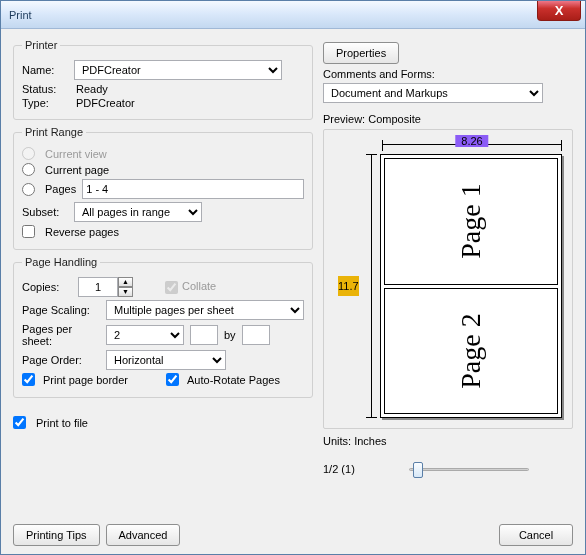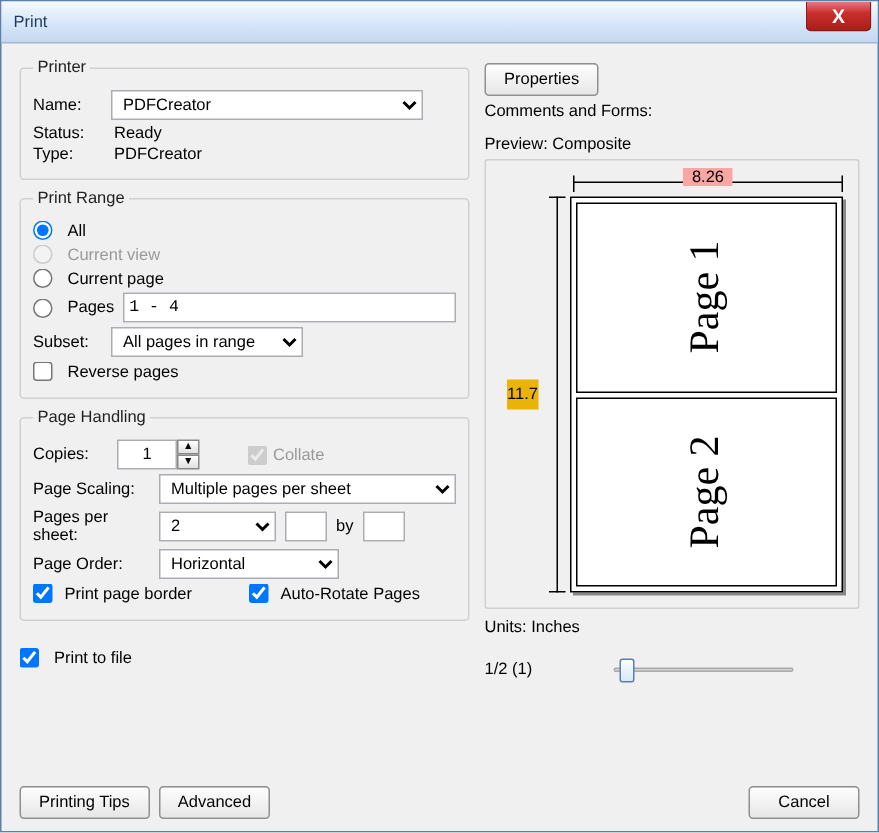--- a/index.html
+++ b/index.html
@@ -24,21 +24,21 @@
 .top-cols { display: flex; gap: 10px; }
 .left-col { width: 300px; }
 .right-col { flex: 1; }
 .status-row { display: flex; gap: 8px; margin: 2px 0; }
 .status-row .k { width: 46px; }
 .preview-box { border: 1px solid #d0d0d0; border-radius: 2px; padding: 8px; position: relative; height: 300px; margin-top: 4px; }
 .dim-top { position: absolute; left: 58px; right: 10px; top: 6px; height: 16px; display: flex; align-items: center; }
 .dim-top .line { flex: 1; border-top: 1px solid #000; position: relative; }
 .dim-top .line::before, .dim-top .line::after { content: ""; position: absolute; top: -5px; width: 1px; height: 11px; background: #000; }
 .dim-top .line::before { left: 0; } .dim-top .line::after { right: 0; }
-.dim-top .val { position: absolute; left: 50%; transform: translateX(-50%); top: -1px; background: #fca5a5; padding: 0 6px; }
+.dim-top .val { position: absolute; left: 50%; transform: translateX(-50%); top: -1px; background: #8b5cf6; padding: 0 6px; }
 .dim-left { position: absolute; left: 8px; top: 24px; bottom: 10px; width: 44px; display: flex; flex-direction: column; align-items: flex-end; }
 .dim-left .vline { flex:1; width:1px; background:#000; margin-right:4px; position:relative; }
 .dim-left .vline::before, .dim-left .vline::after { content:""; position:absolute; left:-5px; height:1px; width:11px; background:#000;}
 .dim-left .vline::before { top:0; } .dim-left .vline::after { bottom:0; }
 .dim-left .val { position:absolute; top:50%; left:6px; transform:translateY(-50%); background:#eab308; padding:4px 0;}
 .sheet { position:absolute; left:56px; right:10px; top:24px; bottom:10px; background:#fff; border:1px solid #000; box-shadow: 2px 2px 0 #888; padding:3px; display:flex; flex-direction:column; gap:3px;}
 .pg { flex:1; border:1px solid #000; display:flex; align-items:center; justify-content:center; }
 .pg span { transform: rotate(-90deg); font-family: "Times New Roman", serif; font-size: 28px; white-space: nowrap; }
 .spin-wrap { display:flex; align-items:center; }
 .spin-wrap input { width: 40px; height:20px; text-align:center; }
@@ -78,36 +78,32 @@
               <span>Ready</span>
             </div>
           <div class="status-row">
               <span class="k">Type:</span>
               <span>PDFCreator</span>
             </div>
         </fieldset>
 
         <fieldset>
           <legend>Print Range</legend>
-          <div class="row">
-              <input type="radio" checked="" style="">
-              <span>All</span>
-            </div>
           <div class="row disabled">
               <input type="radio" disabled="" style="">
               <span>Current view</span>
             </div>
           <div class="row">
               <input type="radio" style="">
               <span>Current page</span>
             </div>
           <div class="row">
               <input type="radio" style="">
               <span>Pages</span>
-              <input type="text" style="flex: 1 1 0%; font-family: Liberation Mono, monospace;" value="1 - 4">
+              <input type="text" style="flex: 1 1 0%;" value="1 - 4">
             </div>
           <div class="row">
               <span style="width:46px">Subset:</span>
               <select class="small-sel"><option>All pages in range</option></select>
             </div>
           <div class="row">
               <input type="checkbox" style="">
               <span>Reverse pages</span>
             </div>
         </fieldset>
@@ -159,20 +155,21 @@
           </div>
       </div>
 
       <div class="right-col">
         <div class="row">
             <button>Properties</button>
           </div>
         <div class="row" style="margin-top:4px">
             <span>Comments and Forms:</span>
           </div>
+        <select class="cforms-sel"><option>Document and Markups</option></select>
 
         <div style="margin-top:10px">Preview: Composite</div>
         <div class="preview-box">
           <div class="dim-top">
               <div class="line"></div>
               <span class="val">8.26</span>
             </div>
           <div class="dim-left">
               <div class="vline"></div>
               <span class="val">11.7</span>

